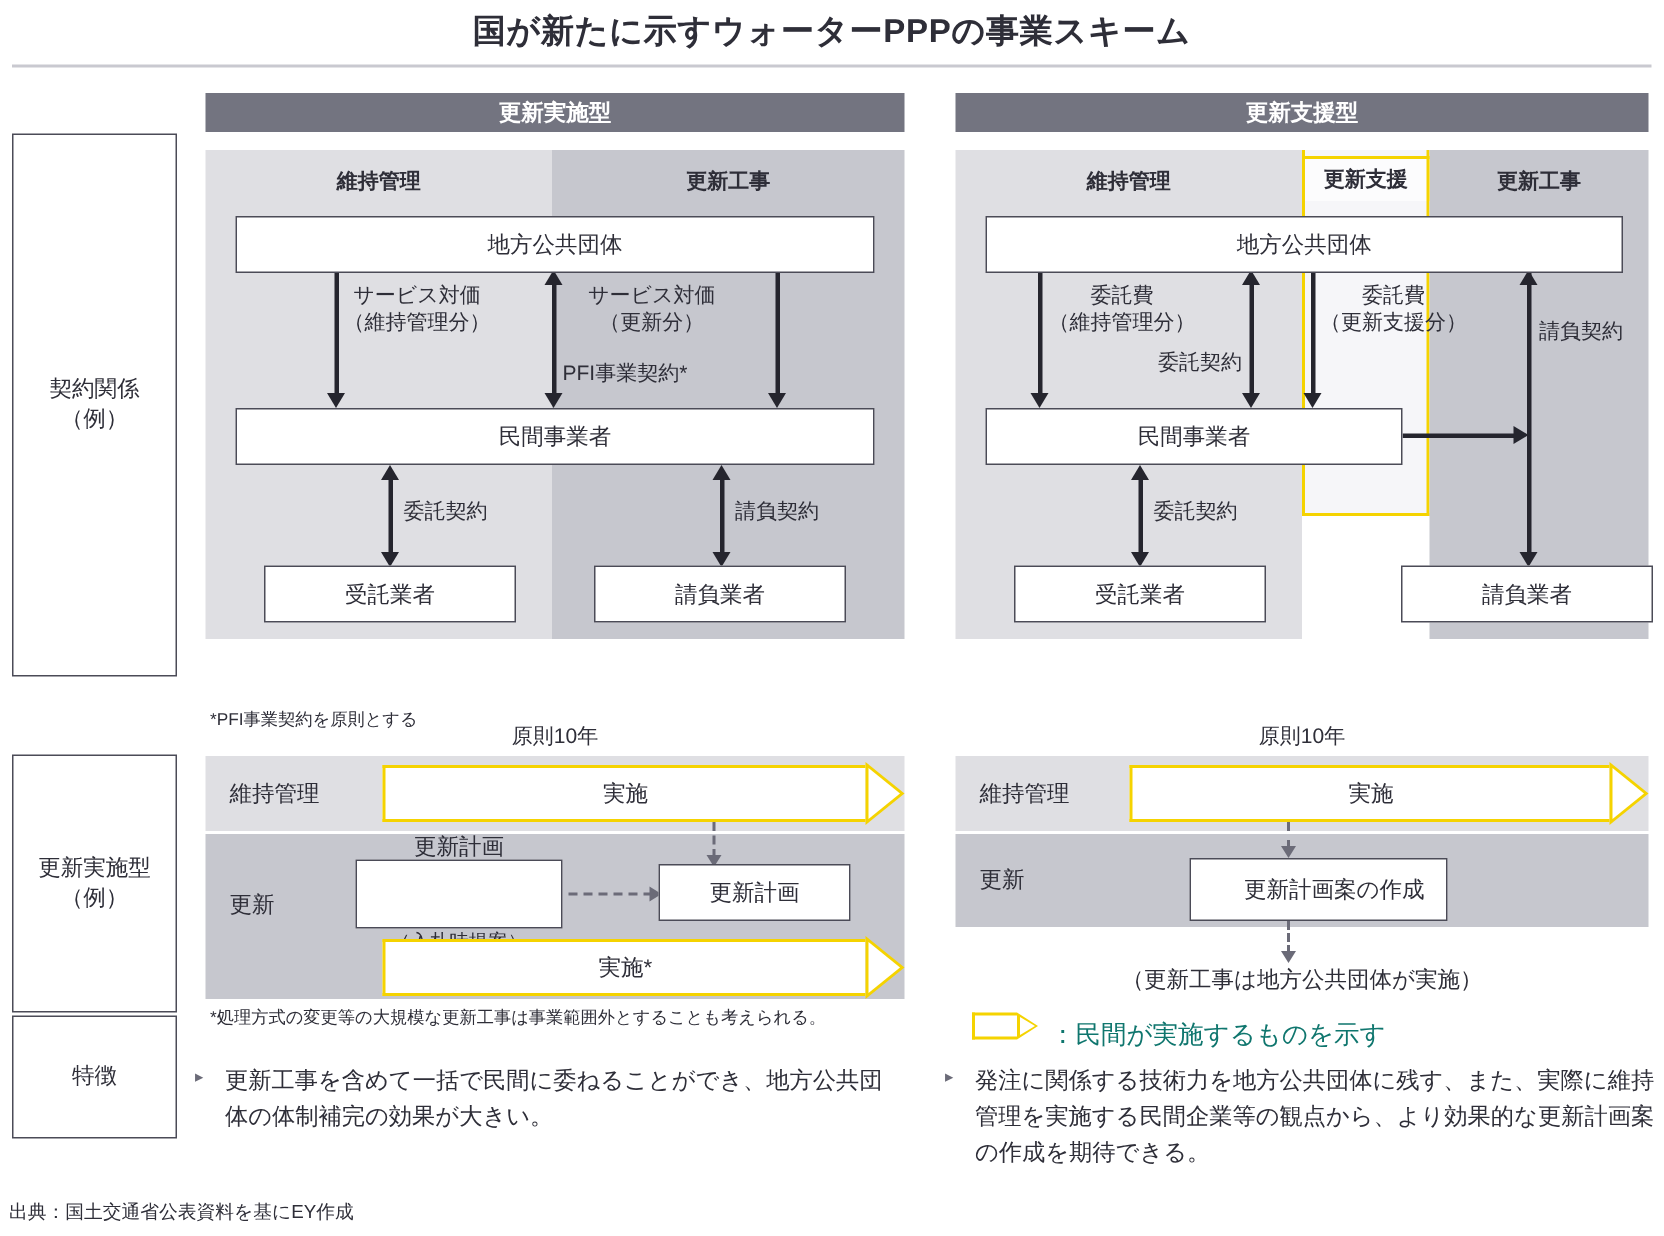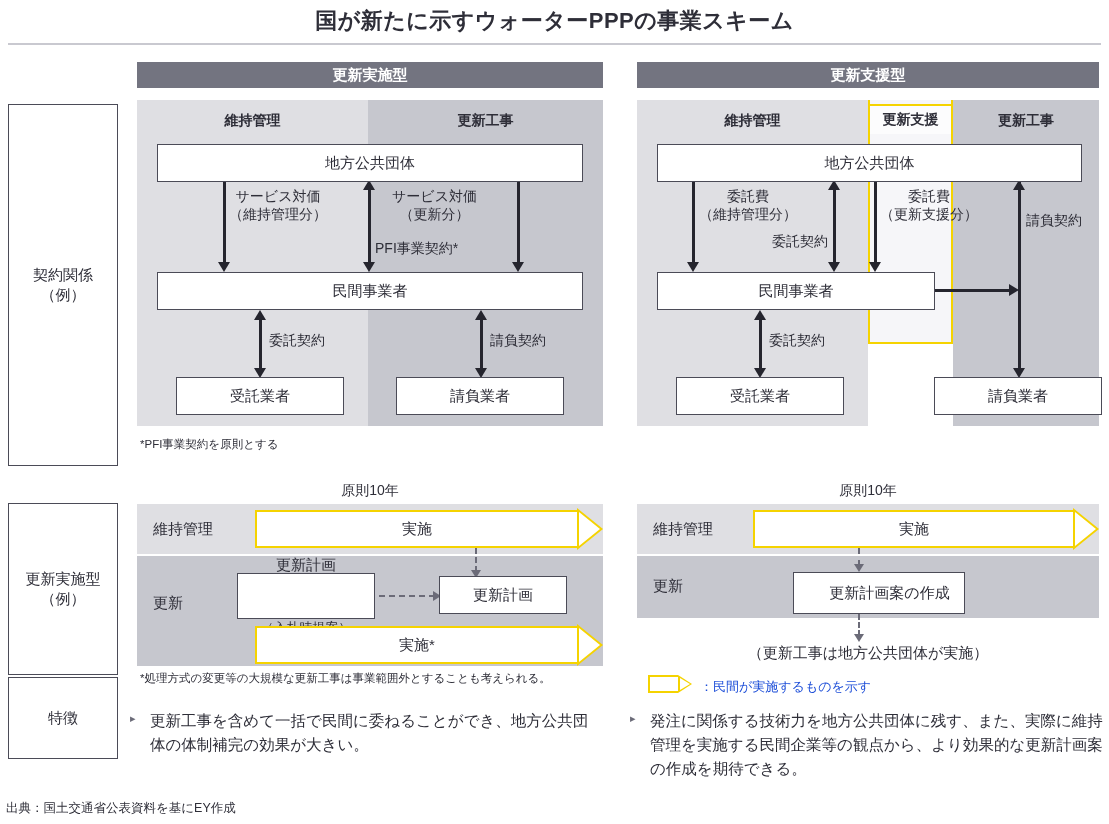--- a/index.html
+++ b/index.html
@@ -27,21 +27,21 @@
 
   
   .rowlabel {
     position: absolute; left: 8px;
     border: 1px solid #4b4b57;
     background: #ffffff;
     display: flex; align-items: center; justify-content: center;
     text-align: center;
     font-size: 15px; color: #2e2e38; line-height: 1.35;
   }
-  #rowlabel-contract { top: 104px; width: 110px; height: 362px; }
+  #rowlabel-contract { top: 89px; width: 110px; height: 362px; }
   #rowlabel-flow     { top: 503px; width: 110px; height: 172px; }
   #rowlabel-feature  { top: 677px; width: 110px; height: 82px; }
 
   
   .panel-header {
     position: absolute; height: 26px;
     background: #737480;
     color: #ffffff; font-size: 15px; font-weight: bold;
     display: flex; align-items: center; justify-content: center;
   }
@@ -101,21 +101,21 @@
     border-left: 10px solid #25252e;
   }
 
   .edge-label {
     position: absolute; font-size: 14px; color: #2e2e38;
     line-height: 1.25; text-align: center; z-index: 5;
     white-space: nowrap;
   }
 
   .footnote {
-    position: absolute; font-size: 11.5px; color: #2e2e38; line-height: 1.45;
+    position: absolute; font-size: 11.5px; color: #2e2e38; line-height: 1.45; margin-top: 36px;
   }
 
   
   .flow { position: absolute; }
   #flow-left  { left: 137px; top: 482px; width: 466px; }
   #flow-right { left: 637px; top: 482px; width: 462px; }
 
   .flow-dur {
     position: absolute; top: 0; width: 100%;
     text-align: center; font-size: 14px; color: #2e2e38;
@@ -188,21 +188,21 @@
     border-top: 9px solid transparent; border-bottom: 9px solid transparent;
     border-left: 14px solid #f5d300;
   }
   .legend-arrow .head-inner {
     position: absolute; right: 2px; top: 50%; transform: translateY(-50%);
     width: 0; height: 0;
     border-top: 6px solid transparent; border-bottom: 6px solid transparent;
     border-left: 10px solid #ffffff;
   }
   .legend-text {
-    position: absolute; font-size: 13px; color: #1d4ed8;
+    position: absolute; font-size: 17px; color: #0f766e;
   }
 
   
   .feature {
     position: absolute; font-size: 15.5px; line-height: 1.55; color: #2e2e38;
   }
   .feature .bullet {
     position: absolute; left: 0; top: 1px; font-size: 11px; color: #6b6b78;
   }
   .feature .ftext { display: block; padding-left: 20px; }

